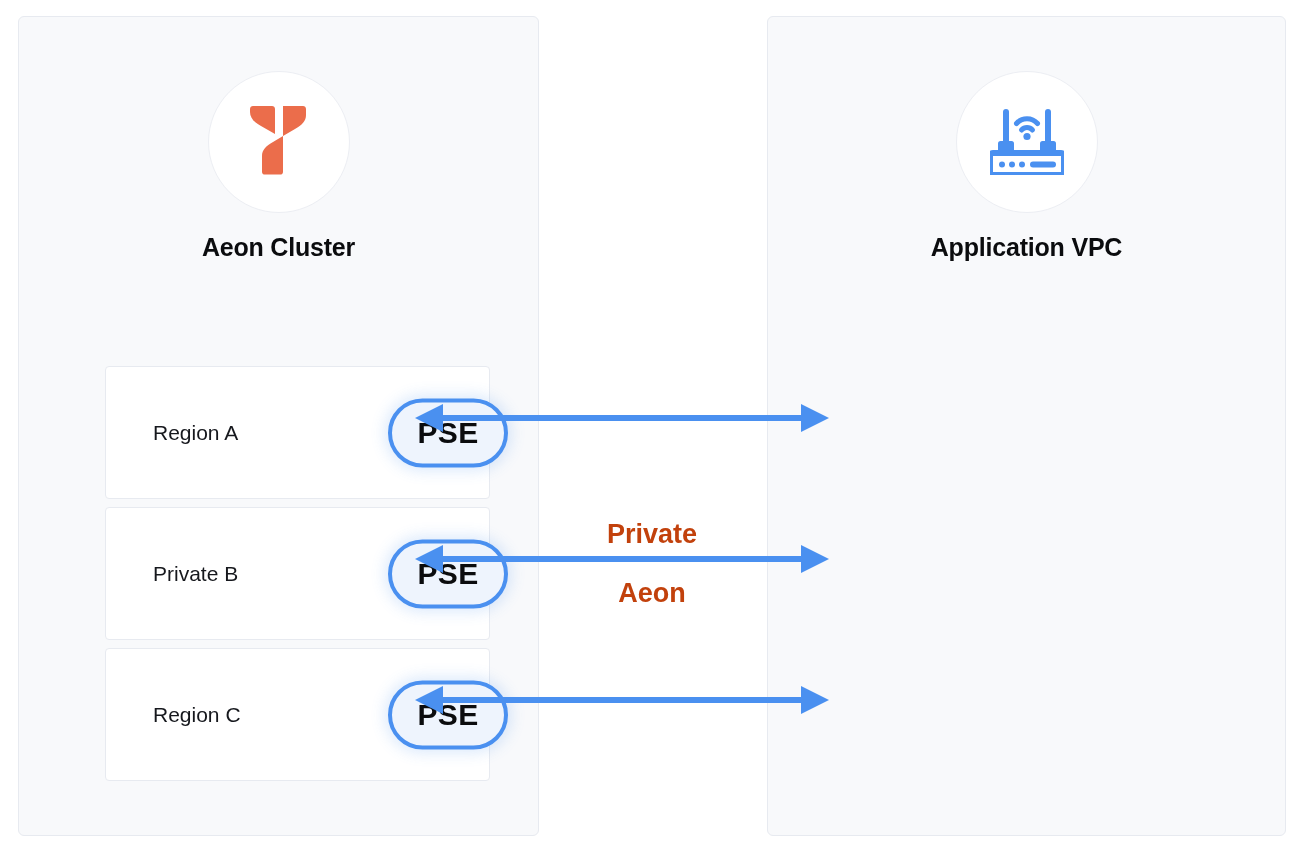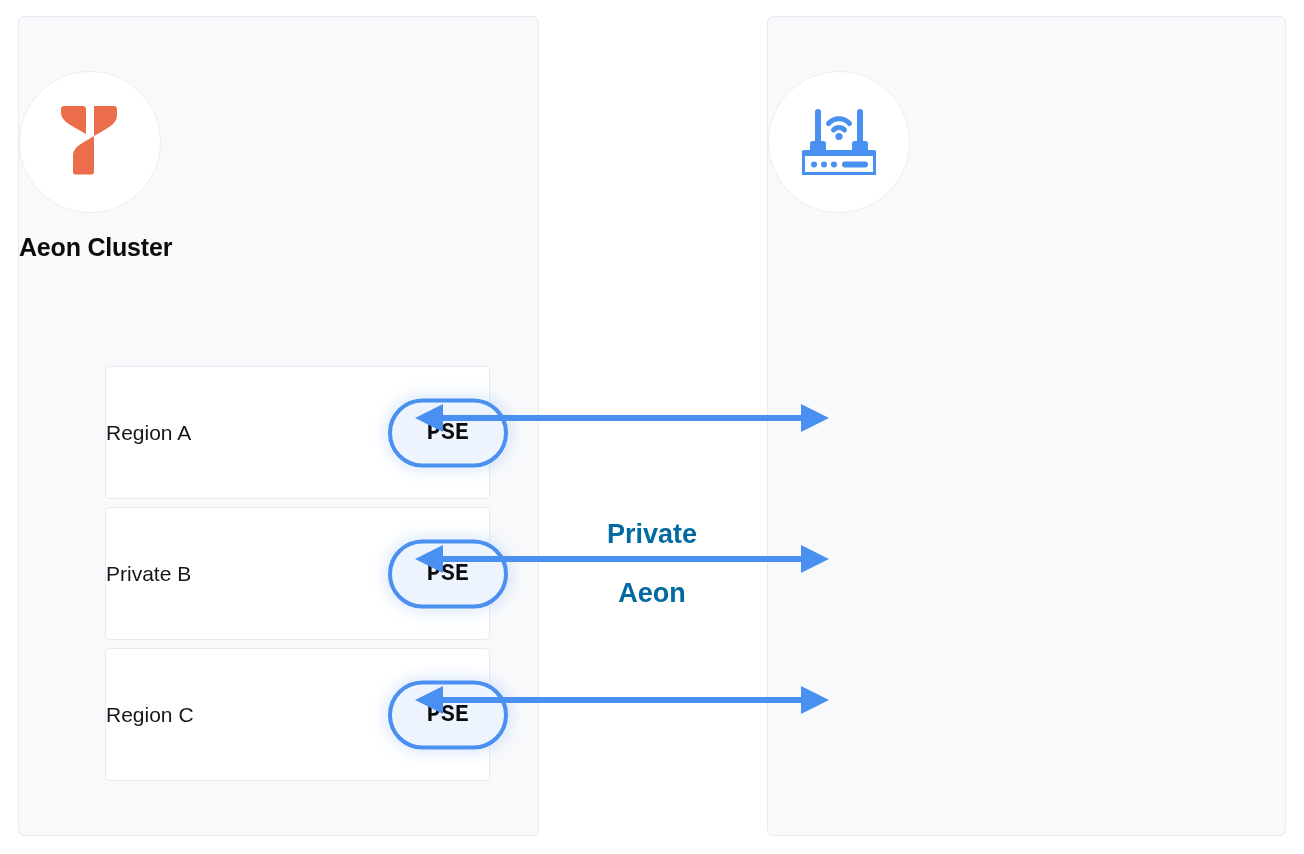--- a/index.html
+++ b/index.html
@@ -34,20 +34,21 @@
   .panel-right { left: 767px; top: 16px; width: 519px; height: 820px; }
 
   
   .panel-header {
     position: absolute;
     left: 0;
     top: 54px;
     width: 100%;
     display: flex;
     flex-direction: column;
+    align-items: center;
   }
   .icon-circle {
     width: 142px;
     height: 142px;
     border-radius: 50%;
     background: #ffffff;
     border: 1px solid #eceef3;
     box-sizing: border-box;
     display: flex;
     align-items: center;
@@ -82,62 +83,61 @@
   }
   .region-box:last-child { margin-bottom: 4px; }
 
   .region-label {
     font-size: 21px;
     color: #16181d;
     white-space: nowrap;
   }
 
   
-  .rows-left .region-box { justify-content: flex-start; }
+  .rows-left .region-box { justify-content: flex-start; padding-left: 47px; }
 
   .pse-pill {
     position: absolute;
     right: -19px;
     top: 50%;
     transform: translateY(-50%);
     width: 120px;
     height: 69px;
     border-radius: 36px;
     background: #eef4fd;
     border: 4px solid #4a90f0;
     box-sizing: border-box;
     display: flex;
     align-items: center;
     justify-content: center;
     box-shadow: 0 0 14px 4px rgba(74,144,240,0.18);
   }
   .pse-text {
-    font-size: 23px;
+    font-size: 30px;
     font-weight: bold;
     color: #0b0c0e;
     letter-spacing: 0.3px;
-    font-family: Liberation Mono, monospace;
   }
 
   
   .connectors {
     position: absolute;
     left: 0; top: 0;
     width: 1304px; height: 854px;
     pointer-events: none;
   }
 
   
   .link-label {
     position: absolute;
     left: 527px;
     top: 505px;
     width: 250px;
     text-align: center;
-    color: #0369a1;
+    color: #c2410c;
     font-size: 27px;
     font-weight: bold;
     line-height: 59px;
   }
   .link-label span { display: block; }
 </style>
 </head>
 <body>
 
 <div id="diagram">
@@ -207,20 +207,21 @@
               <circle cx="22" cy="59.5" r="3"></circle>
               <circle cx="32" cy="59.5" r="3"></circle>
               <rect x="40" y="56.5" width="26" height="6" rx="3"></rect>
 
               <rect x="5" y="70" width="6" height="4" rx="1"></rect>
               <rect x="63" y="70" width="6" height="4" rx="1"></rect>
             </g>
           </svg>
         </span>
       </div>
+      <div class="panel-title">Application VPC</div>
     </div>
 
   </div>
 
   <svg class="connectors" viewBox="0 0 1304 854" xmlns="http://www.w3.org/2000/svg">
 
     <g>
       <line x1="432" y1="418" x2="812" y2="418" stroke="#4a90f0" stroke-width="6"></line>
       <polygon points="415,418 443,404 443,432" fill="#4a90f0"></polygon>
       <polygon points="829,418 801,404 801,432" fill="#4a90f0"></polygon>

